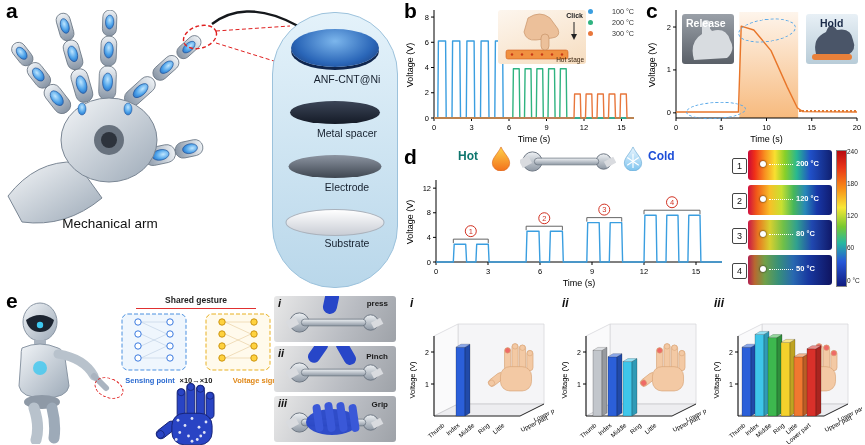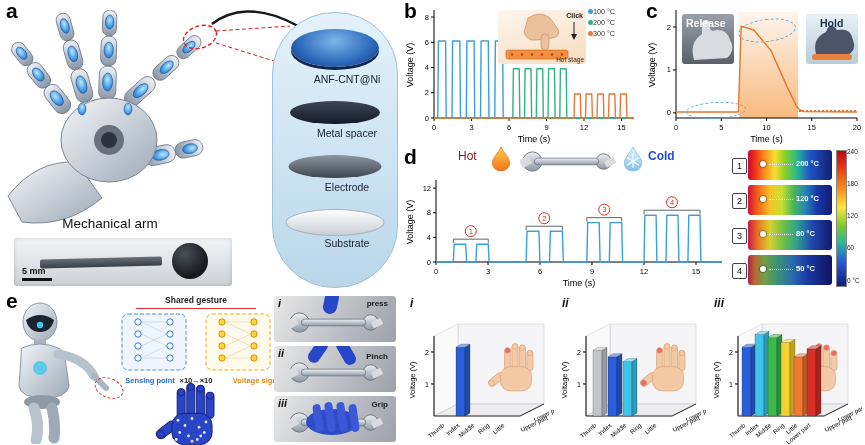--- a/index.html
+++ b/index.html
@@ -25,21 +25,21 @@
                 background:linear-gradient(180deg,#6a7078,#383e44);transform:rotate(-1.5deg);}
   .sample-coin{position:absolute;left:158px;top:5px;width:36px;height:36px;border-radius:50%;
                background:radial-gradient(circle at 35% 30%,#4a5058,#15181c 70%);}
   .scalebar-line{position:absolute;left:8px;top:40px;width:30px;height:2.5px;background:#111;}
   
   .red-ellipse{position:absolute;border:1.4px dashed #e02020;border-radius:50%;}
   .blue-ellipse{position:absolute;border:1.3px dashed #58a8e8;border-radius:50%;}
   .dotline-orange{position:absolute;border-top:2px dotted #e07830;}
   
   .legend{position:absolute;left:588px;top:7px;}
-  .lrow{display:flex;align-items:center;gap:0;font-size:7.2px;color:#333;margin-bottom:2px;}
+  .lrow{display:flex;align-items:center;gap:19px;font-size:7.2px;color:#333;margin-bottom:2px;}
   .dot{width:5px;height:5px;border-radius:50%;display:inline-block;}
   
   .inset-b{position:absolute;left:498px;top:10px;width:88px;height:54px;border-radius:3px;
            background:linear-gradient(160deg,#fdf6ee,#f6ddc0);}
   
   .photo-c{position:absolute;border-radius:3px;overflow:hidden;}
   
   .th-badge{position:absolute;width:13px;height:14px;background:#fff;border:1px solid #444;border-radius:2px;
             font-size:9px;text-align:center;line-height:14px;color:#111;}
   .th-strip{position:absolute;left:748px;width:84px;height:30px;border-radius:3px;overflow:hidden;}
@@ -155,26 +155,20 @@
 
     <svg class="abs" style="left:0;top:0;pointer-events:none;" width="400" height="290">
       <ellipse cx="200" cy="37" rx="17" ry="11" transform="rotate(-18 200 37)" fill="none" stroke="#e02020" stroke-width="1.4" stroke-dasharray="4 2.5"></ellipse>
       <line x1="216" y1="31" x2="290" y2="26" stroke="#e02020" stroke-width="1" stroke-dasharray="4 2.5"></line>
       <line x1="216" y1="43" x2="290" y2="66" stroke="#e02020" stroke-width="1" stroke-dasharray="4 2.5"></line>
       <path d="M298,26 C258,4 230,10 212,24" fill="none" stroke="#15181c" stroke-width="2.4"></path>
     </svg>
 
     <div class="txt" style="left:30px;top:216px;width:160px;text-align:center;font-size:13.5px;color:#111;">Mechanical arm</div>
 
-    <div class="strip-photo">
-      <div class="sample-strip"></div>
-      <div class="sample-coin"></div>
-      <span class="txt" style="left:8px;top:28px;font-size:9px;font-weight:bold;color:#111;">5 mm</span>
-      <div class="scalebar-line"></div>
-    </div>
 
     <div class="capsule">
       <div class="disc anf"></div>
       <div class="layer-label" style="top:60px;">ANF-CNT@Ni</div>
       <div class="disc spacer"></div>
       <div class="layer-label" style="top:114px;">Metal spacer</div>
       <div class="disc electrode"></div>
       <div class="layer-label" style="top:168px;">Electrode</div>
       <div class="disc substrate"></div>
       <div class="layer-label" style="top:224px;">Substrate</div>
@@ -303,21 +297,21 @@
 
   <svg class="abs" style="left:490px;top:146px;" width="22" height="25" viewBox="0 0 20 26">
     <defs>
         <linearGradient id="flg" x1="0" y1="0" x2="0" y2="1">
       <stop offset="0" stop-color="#ffd24a"></stop>
           <stop offset="1" stop-color="#f2711c"></stop>
         </linearGradient>
       </defs>
     <path d="M10,1 C14,9 19,12 19,18 A9,8 0 1 1 1,18 C1,12 6,9 10,1 Z" fill="url(#flg)" stroke="#d85a10" stroke-width="0.6"></path>
   </svg>
-  <span class="txt" style="left:458px;top:150px;font-size:12px;font-weight:normal;color:#7f1d1d;">Hot</span>
+  <span class="txt" style="left:458px;top:150px;font-size:12px;font-weight:bold;color:#0f766e;">Hot</span>
   <svg class="abs" style="left:518px;top:149px;" width="100" height="25" viewBox="0 0 100 26">
       <use href="#wrench"></use>
     </svg>
   <svg class="abs" style="left:622px;top:146px;" width="22" height="25" viewBox="0 0 20 26">
     <defs>
         <linearGradient id="icg" x1="0" y1="0" x2="0" y2="1">
       <stop offset="0" stop-color="#eaf6ff"></stop>
           <stop offset="1" stop-color="#7ec4ee"></stop>
         </linearGradient>
       </defs>

